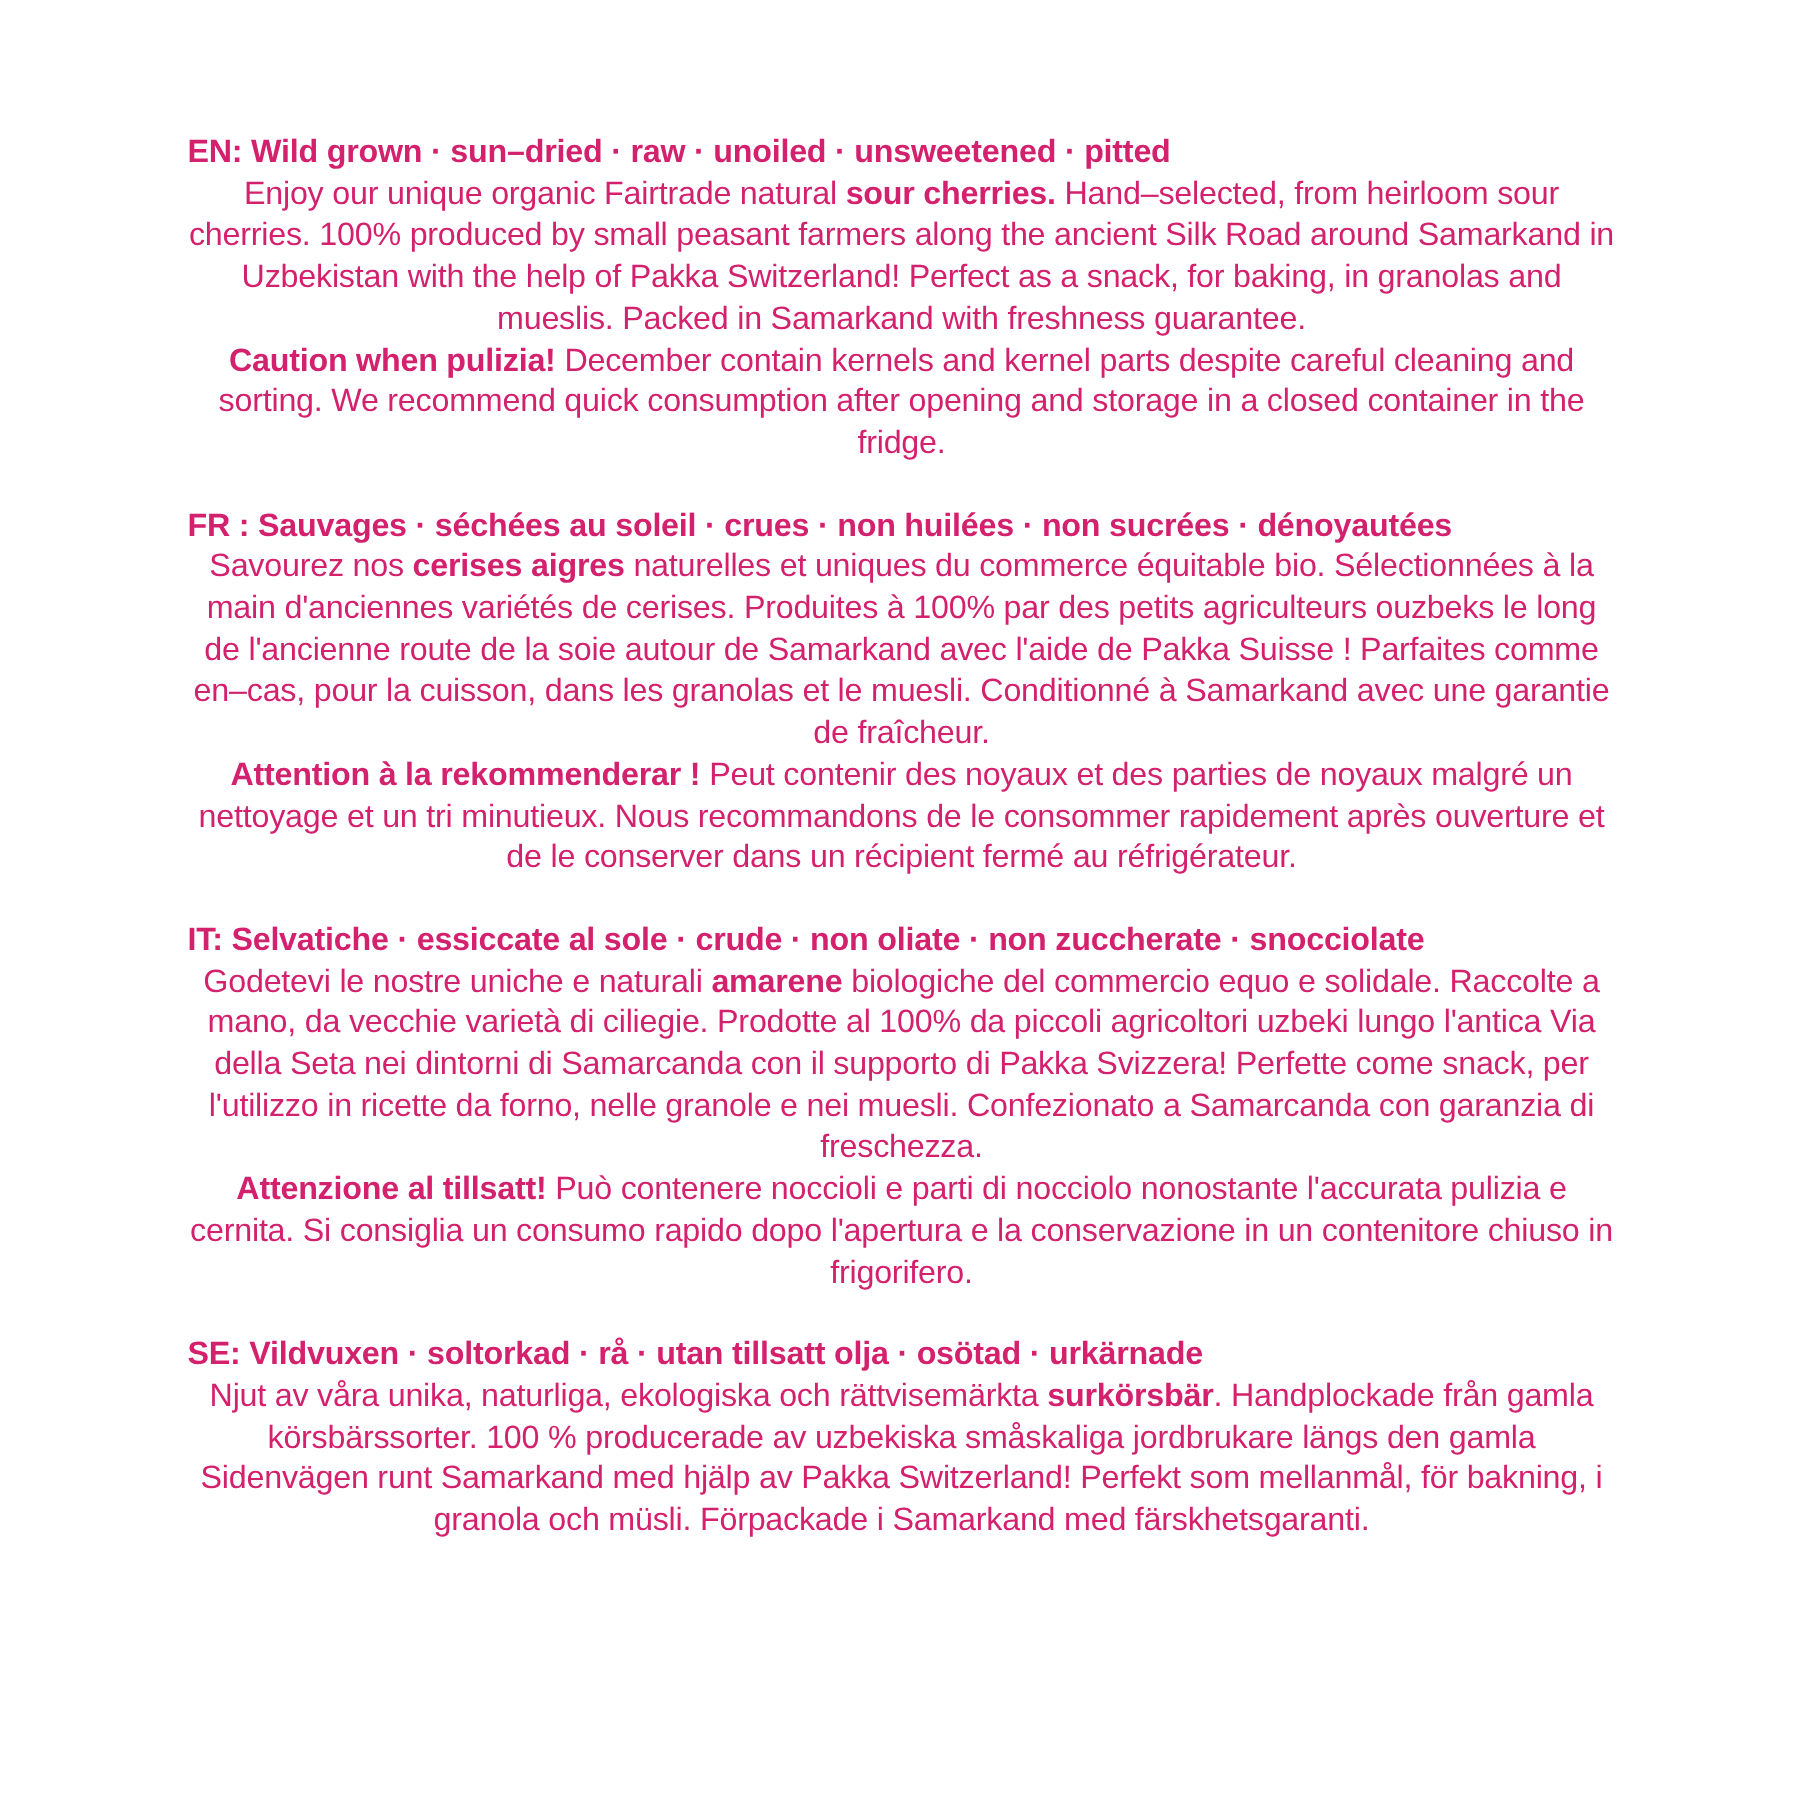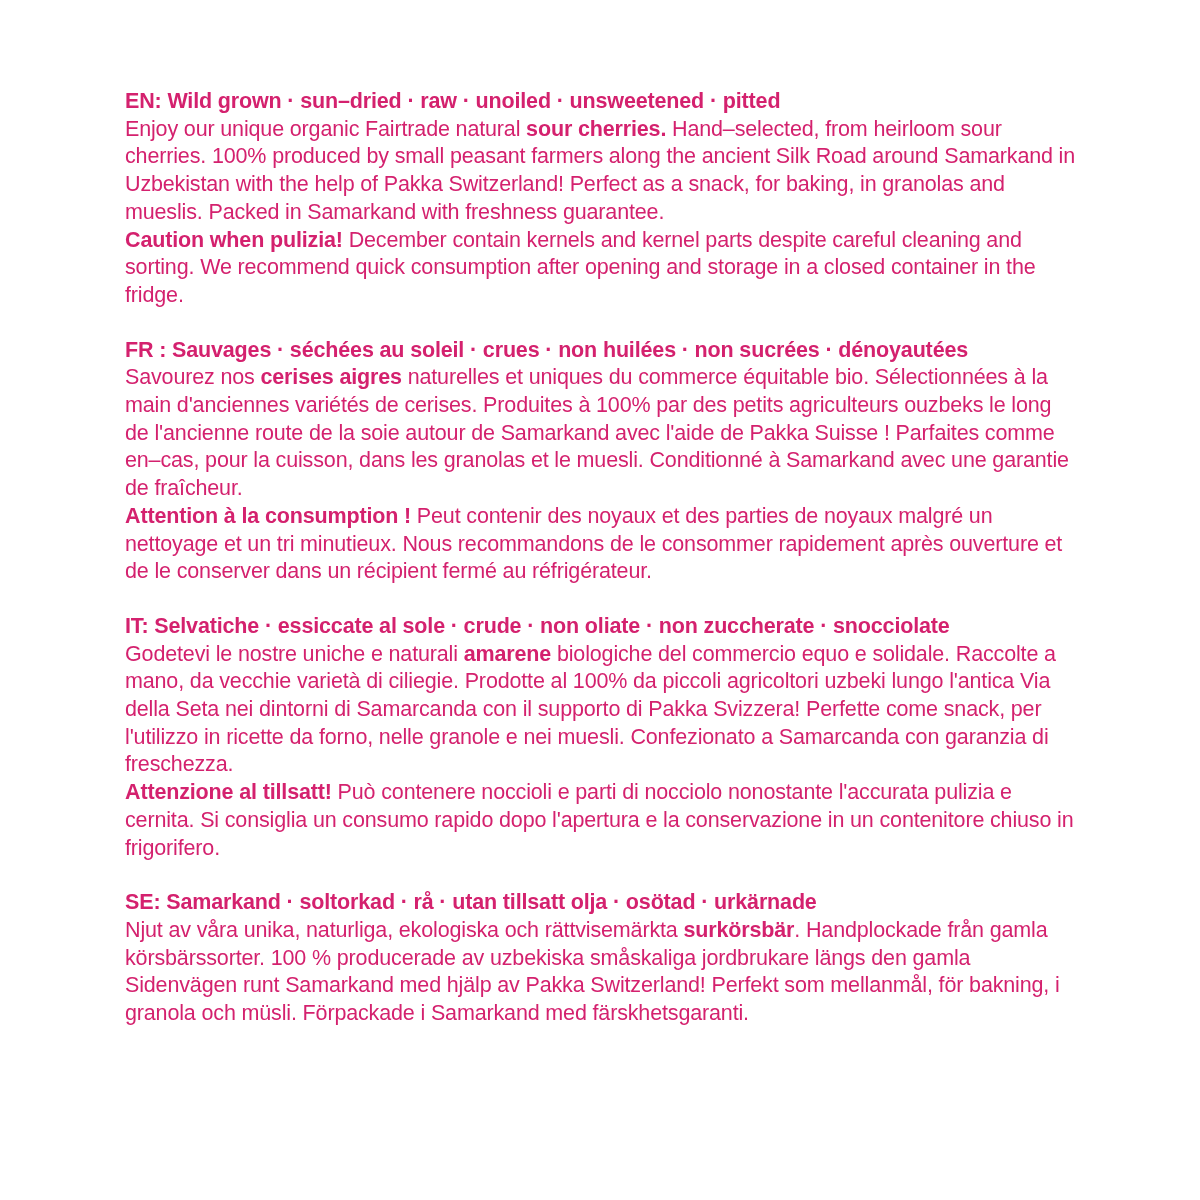--- a/index.html
+++ b/index.html
@@ -31,48 +31,49 @@
     margin: 0 0 27px 0;
   }
   .section:last-child {
     margin-bottom: 0;
   }
   .hdr {
     font-weight: 700;
   }
   p {
     margin: 0;
+    text-align: center;
   }
   .b {
     font-weight: 700;
   }
 </style>
 </head>
 <body>
 
 <div class="label-page">
   <div class="label-text">
 
     <div class="section">
       <div class="hdr">EN: Wild grown · sun–dried · raw · unoiled · unsweetened · pitted</div>
       <p><span>Enjoy our unique organic Fairtrade natural </span><span class="b">sour cherries.</span><span> Hand–selected, from heirloom sour cherries. 100% produced by small peasant farmers along the ancient Silk Road around Samarkand in Uzbekistan with the help of Pakka Switzerland! Perfect as a snack, for baking, in granolas and mueslis. Packed in Samarkand with freshness guarantee.</span></p>
       <p><span class="b">Caution when pulizia!</span><span> December contain kernels and kernel parts despite careful cleaning and sorting. We recommend quick consumption after opening and storage in a closed container in the fridge.</span></p>
     </div>
 
     <div class="section">
       <div class="hdr">FR : Sauvages · séchées au soleil · crues · non huilées · non sucrées · dénoyautées</div>
       <p><span>Savourez nos </span><span class="b">cerises aigres</span><span> naturelles et uniques du commerce équitable bio. Sélectionnées à la main d'anciennes variétés de cerises. Produites à 100% par des petits agriculteurs ouzbeks le long de l'ancienne route de la soie autour de Samarkand avec l'aide de Pakka Suisse ! Parfaites comme en–cas, pour la cuisson, dans les granolas et le muesli. Conditionné à Samarkand avec une garantie de fraîcheur.</span></p>
-      <p><span class="b">Attention à la consumption !</span><span> Peut contenir des noyaux et des parties de noyaux malgré un nettoyage et un tri minutieux. Nous recommandons de le consommer rapidement après ouverture et de le conserver dans un récipient fermé au réfrigérateur.</span></p>
+      <p><span class="b">Attention à la rekommenderar !</span><span> Peut contenir des noyaux et des parties de noyaux malgré un nettoyage et un tri minutieux. Nous recommandons de le consommer rapidement après ouverture et de le conserver dans un récipient fermé au réfrigérateur.</span></p>
     </div>
 
     <div class="section">
       <div class="hdr">IT: Selvatiche · essiccate al sole · crude · non oliate · non zuccherate · snocciolate</div>
       <p><span>Godetevi le nostre uniche e naturali </span><span class="b">amarene</span><span> biologiche del commercio equo e solidale. Raccolte a mano, da vecchie varietà di ciliegie. Prodotte al 100% da piccoli agricoltori uzbeki lungo l'antica Via della Seta nei dintorni di Samarcanda con il supporto di Pakka Svizzera! Perfette come snack, per l'utilizzo in ricette da forno, nelle granole e nei muesli. Confezionato a Samarcanda con garanzia di freschezza.</span></p>
       <p><span class="b">Attenzione al tillsatt!</span><span> Può contenere noccioli e parti di nocciolo nonostante l'accurata pulizia e cernita. Si consiglia un consumo rapido dopo l'apertura e la conservazione in un contenitore chiuso in frigorifero.</span></p>
     </div>
 
     <div class="section">
-      <div class="hdr">SE: Samarkand · soltorkad · rå · utan tillsatt olja · osötad · urkärnade</div>
+      <div class="hdr">SE: Vildvuxen · soltorkad · rå · utan tillsatt olja · osötad · urkärnade</div>
       <p><span>Njut av våra unika, naturliga, ekologiska och rättvisemärkta </span><span class="b">surkörsbär</span><span>. Handplockade från gamla körsbärssorter. 100 % producerade av uzbekiska småskaliga jordbrukare längs den gamla Sidenvägen runt Samarkand med hjälp av Pakka Switzerland! Perfekt som mellanmål, för bakning, i granola och müsli. Förpackade i Samarkand med färskhetsgaranti.</span></p>
     </div>
 
   </div>
 </div>
 
 </body></html>

